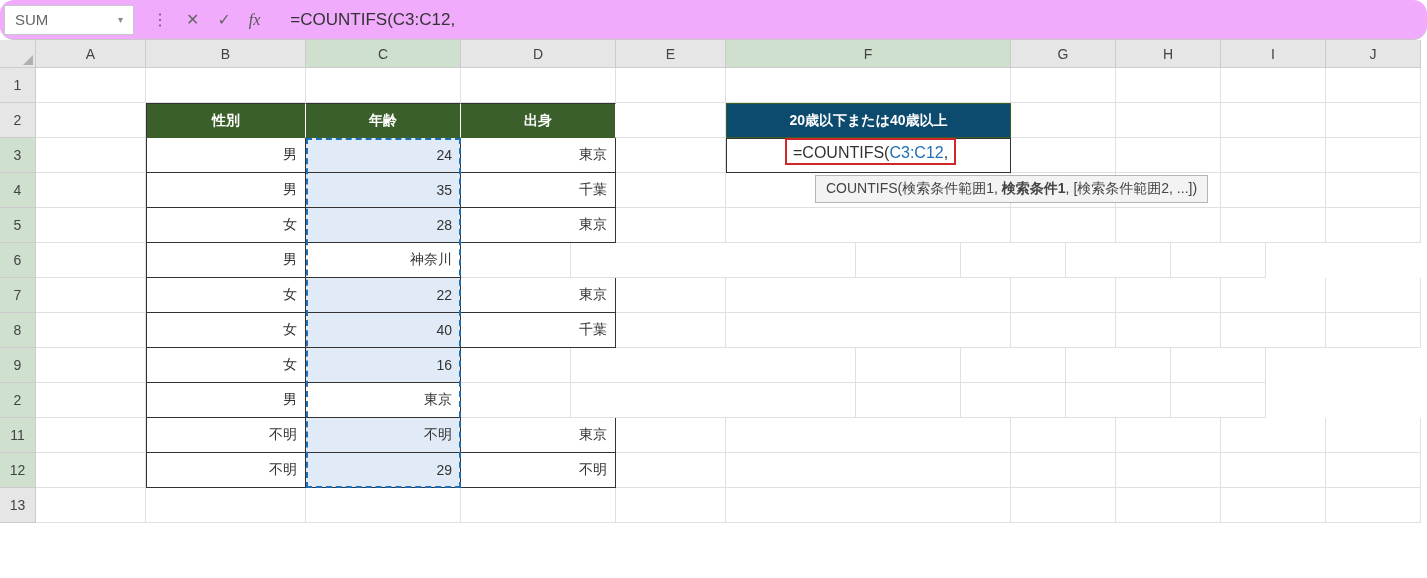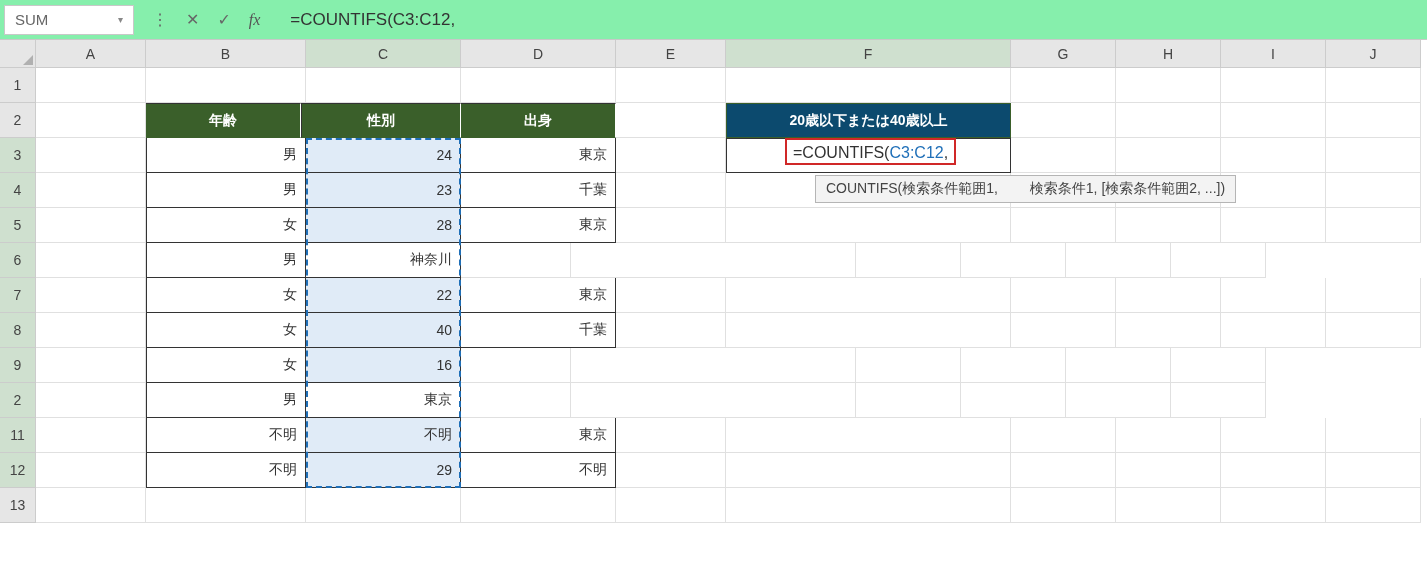--- a/index.html
+++ b/index.html
@@ -10,22 +10,23 @@
   color: #333;
   overflow: hidden;
 }
 
 
 .formula-bar {
   display: flex;
   align-items: center;
   height: 40px;
   border-bottom: 1px solid #c8c8c8;
-  background: #86efac;
+  background: #f0abfc;
   padding: 0 4px;
+  border-radius: 14px;
 }
 .name-box {
   width: 130px;
   height: 30px;
   border: 1px solid #c8c8c8;
   background: #fff;
   display: flex;
   align-items: center;
   padding: 0 10px;
   color: #666;
@@ -174,21 +175,21 @@
 .func-tooltip {
   position: absolute;
   background: #f3f3f3;
   border: 1px solid #b5b5b5;
   padding: 4px 10px;
   font-size: 14px;
   color: #444;
   white-space: nowrap;
   z-index: 9;
 }
-.func-tooltip .current { font-weight: normal; margin-left: 28px; }
+.func-tooltip .current { font-weight: bold; }
 
 
 .big-header {
   background: #0c4a6e;
   color: #fff;
   font-weight: bold;
   justify-content: center;
   border: 1px solid #3a5f2a;
 }
 </style>
@@ -261,26 +262,26 @@
     <div class="cell w-H"></div>
     <div class="cell w-I"></div>
     <div class="cell w-J"></div>
   </div>
 
   <div class="row">
     <div class="row-header">
         <span>2</span>
       </div>
     <div class="cell w-A"></div>
+    <div class="cell w-B tbl-header tbl-left tbl-top">
+        <span>性別</span>
+      </div>
     <div class="cell w-C tbl-header tbl-top">
         <span>年齢</span>
       </div>
-    <div class="cell w-B tbl-header tbl-left tbl-top">
-        <span>性別</span>
-      </div>
     <div class="cell w-D tbl-header tbl-top">
         <span>出身</span>
       </div>
     <div class="cell w-E"></div>
     <div class="cell w-F big-header">
         <span>20歳以下または40歳以上</span>
       </div>
     <div class="cell w-G"></div>
     <div class="cell w-H"></div>
     <div class="cell w-I"></div>
@@ -311,21 +312,21 @@
 
   <div class="row">
     <div class="row-header highlight">
         <span>4</span>
       </div>
     <div class="cell w-A"></div>
     <div class="cell w-B tbl-cell tbl-left right">
         <span>男</span>
       </div>
     <div class="cell w-C tbl-cell right sel-range">
-        <span>23</span>
+        <span>35</span>
       </div>
     <div class="cell w-D tbl-cell right">
         <span>千葉</span>
       </div>
     <div class="cell w-E"></div>
     <div class="cell w-F"></div>
     <div class="cell w-G"></div>
     <div class="cell w-H"></div>
     <div class="cell w-I"></div>
     <div class="cell w-J"></div>

